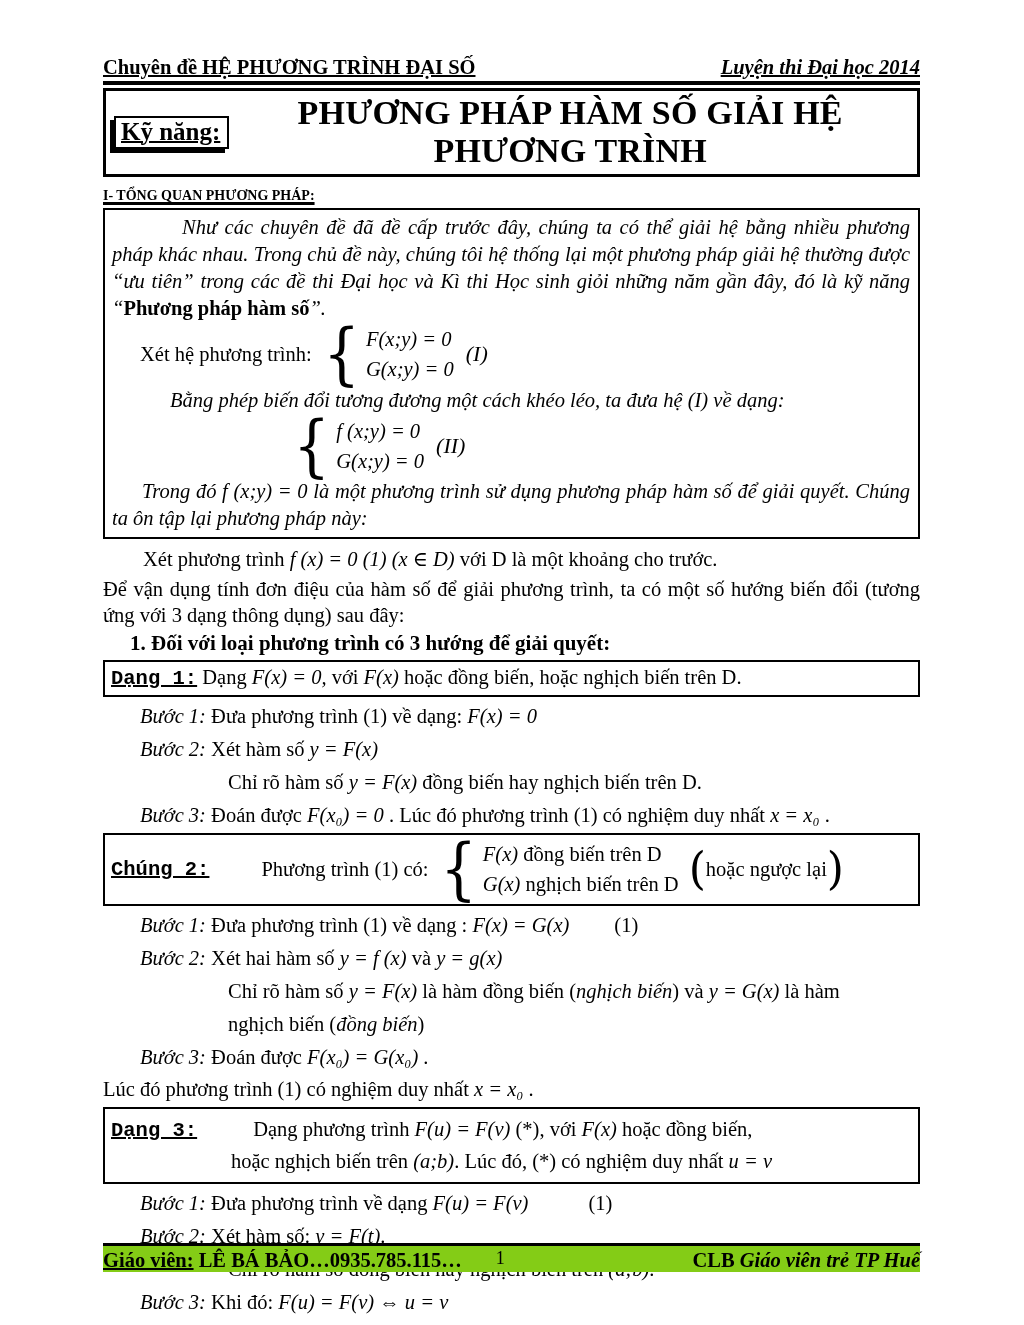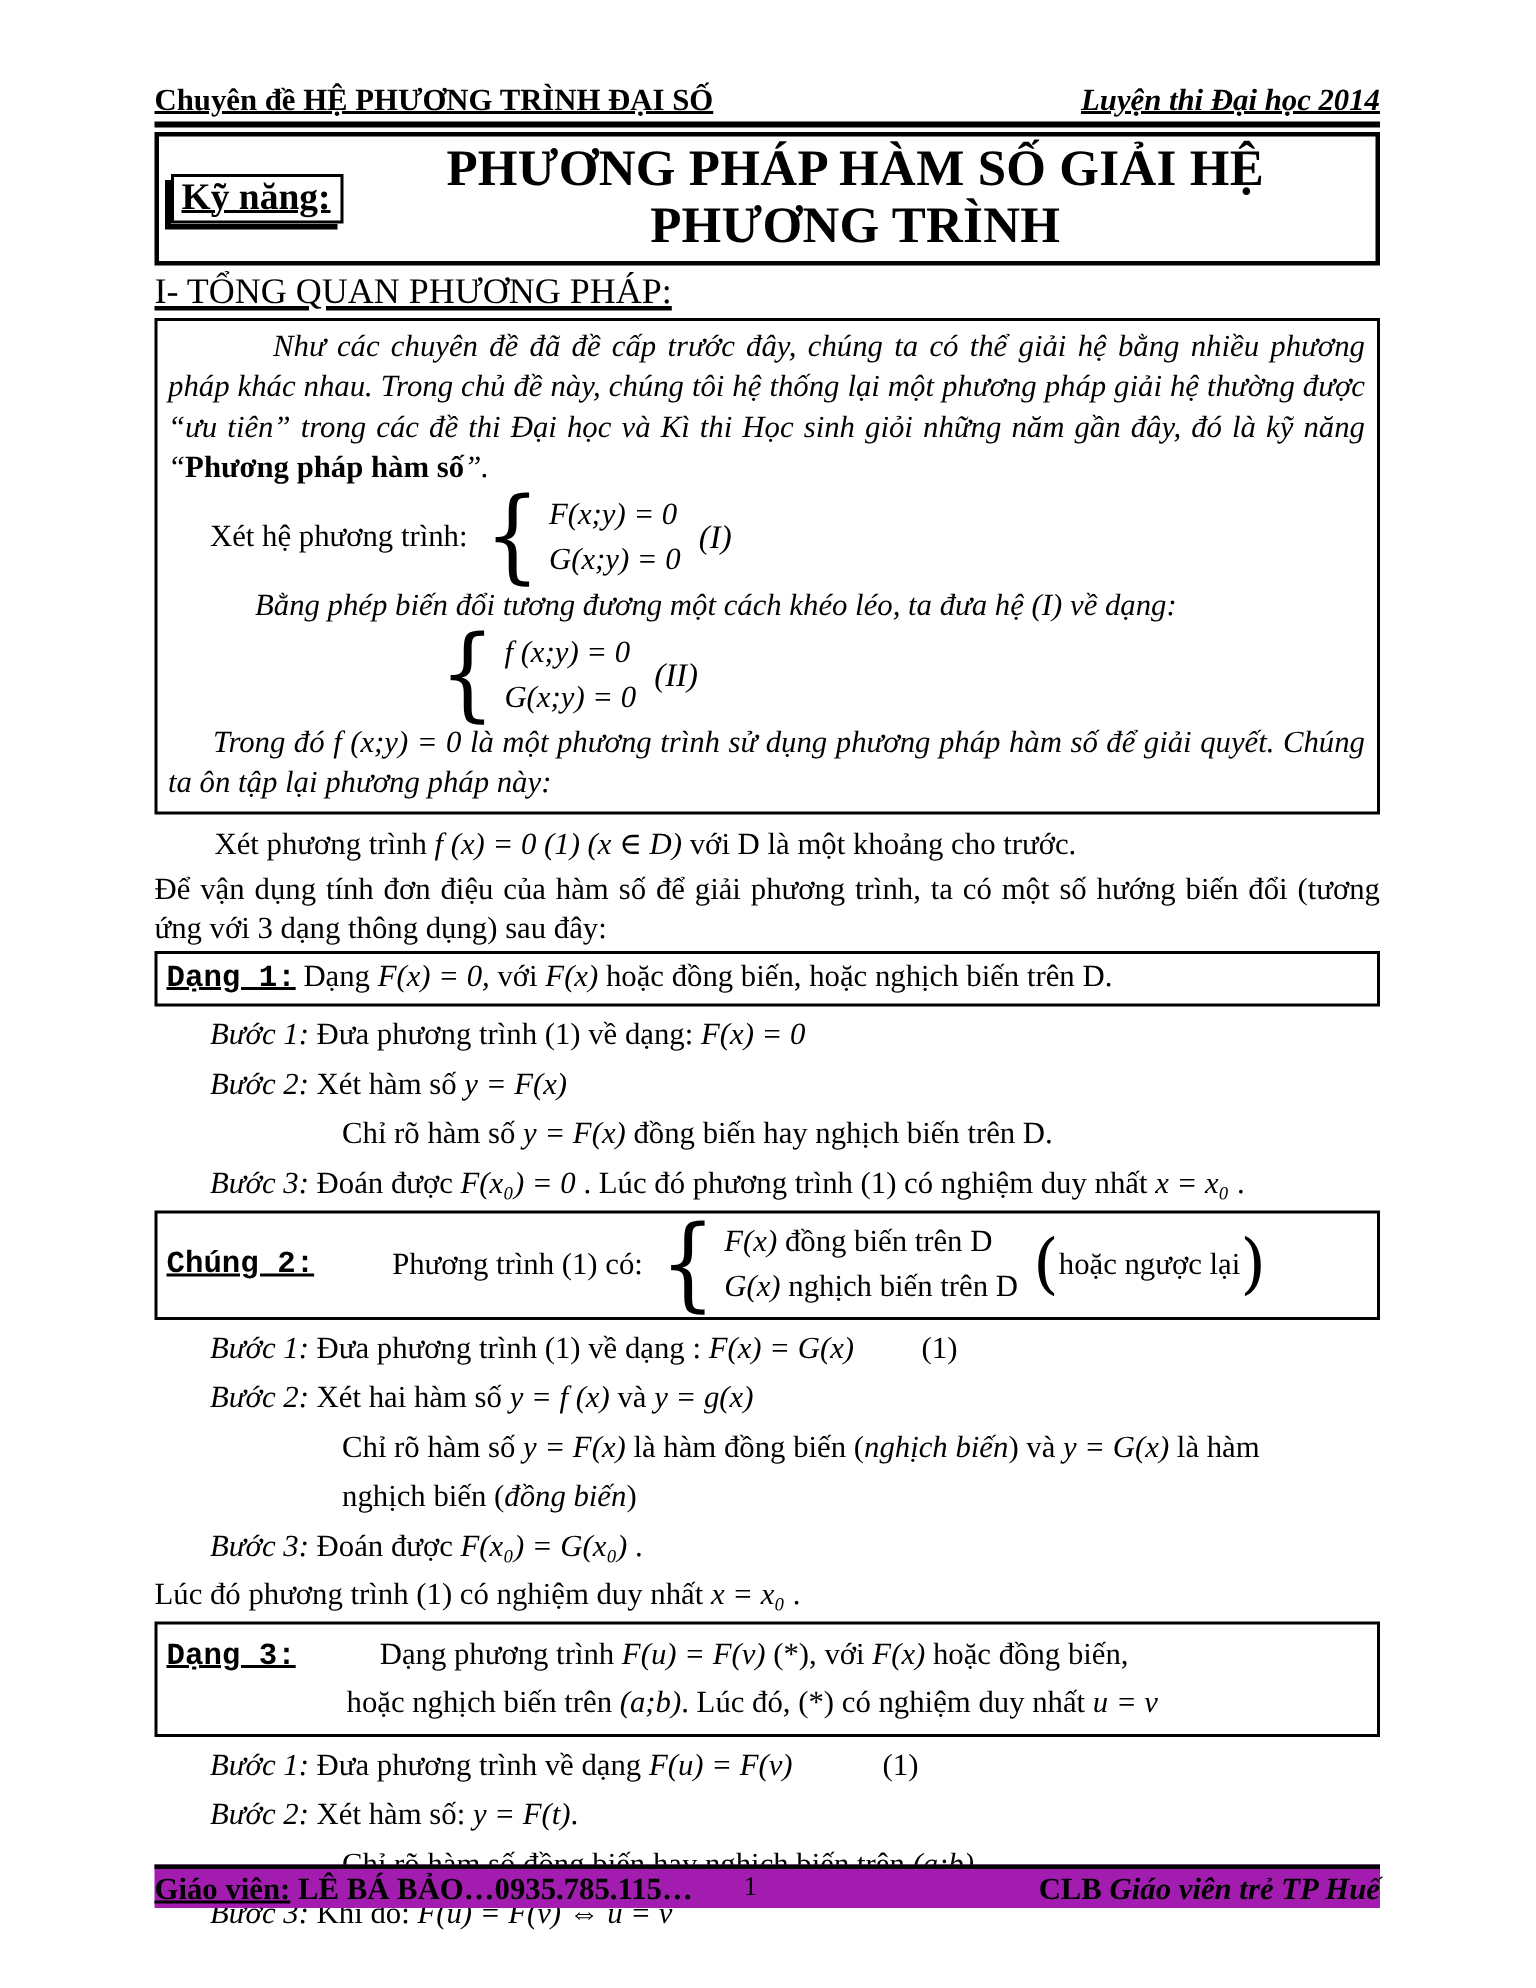--- a/index.html
+++ b/index.html
@@ -20,21 +20,21 @@
 
   
   .title-box{border:3px solid #000;margin-top:3px;display:flex;align-items:center;
              padding:3px 6px 4px 8px;}
   .badge{border:2.5px solid #000;box-shadow:-4px 4px 0 0 #000;
          padding:0 7px 1px 5px;font-weight:bold;font-size:25px;
          text-decoration:underline;text-decoration-thickness:2px;white-space:nowrap;}
   .title-text{flex:1;text-align:center;font-weight:bold;font-size:34px;letter-spacing:.2px;}
 
   .section-h{margin:5px 0 3px;}
-  .section-h span{font-weight:normal;font-size:24px;text-decoration:underline;text-decoration-thickness:2.5px;}
+  .section-h span{font-weight:bold;font-size:14px;text-decoration:underline;text-decoration-thickness:2.5px;}
 
   
   .intro-box{border:2.5px solid #000;padding:4px 8px 5px 7px;}
   .p-intro{font-style:italic;text-indent:70px;line-height:27px;text-align:justify;}
   .bold-upright{font-style:normal;font-weight:bold;}
   .p2{font-style:italic;margin:3px 0 0 58px;line-height:27px;}
   .p3{font-style:italic;text-indent:30px;line-height:27px;text-align:justify;margin-top:2px;}
 
   .m{font-style:italic;}
   .sys-row{display:flex;align-items:center;margin-top:2px;}
@@ -67,21 +67,21 @@
   .d3{padding:5px 6px 6px 6px;margin-top:4px;}
   .d3l1{line-height:30px;white-space:nowrap;}
   .d3l1 .dlabel{margin-right:56px;}
   .d3l2{padding-left:120px;line-height:30px;white-space:nowrap;}
 
   .tag-num{margin-left:45px;}
   .tag-num3{margin-left:60px;}
 
   
   .footer{position:absolute;left:103px;right:104px;top:1243px;
-          border-top:3px solid #000;padding-top:3px;background:#a21caf;
+          border-top:3px solid #000;padding-top:3px;background:#84cc16;
           display:flex;align-items:baseline;}
   .f-left{font-weight:bold;white-space:nowrap;}
   .f-left .gv{text-decoration:underline;text-decoration-thickness:2px;}
   .f-page{margin-left:34px;font-size:18px;position:relative;top:-3px;}
   .f-right{margin-left:auto;font-weight:bold;white-space:nowrap;}
   .f-right .it{font-style:italic;}
 </style>
 </head>
 <body>
 
@@ -125,20 +125,21 @@
       <span class="tag">(II)</span>
     </div>
 
     <p class="p3"><span>Trong đó  </span><span class="m">f (x;y) = 0</span><span>  là một phương trình sử dụng phương pháp hàm số để giải quyết. Chúng ta ôn tập lại phương pháp này:</span></p>
   </div>
 
   <p class="line-xet"><span>Xét phương trình  </span><span class="m">f (x) = 0  (1)  (x ∈ D)</span><span>  với D là một khoảng cho trước.</span></p>
 
   <p class="p-devan">Để vận dụng tính đơn điệu của hàm số để giải phương trình, ta có một số hướng biến đổi (tương ứng với 3 dạng thông dụng) sau đây:</p>
 
+  <p class="item1">1.  Đối với loại phương trình có 3 hướng để giải quyết:</p>
 
   <div class="dbox d1">
     <span class="dlabel">Dạng 1:</span><span> Dạng </span><span class="m">F(x) = 0,</span><span> với </span><span class="m">F(x)</span><span> hoặc đồng biến, hoặc nghịch biến trên D.</span>
   </div>
 
   <p class="step"><span class="stepi">Bước 1:</span><span> Đưa phương trình (1) về dạng: </span><span class="m">F(x) = 0</span></p>
   <p class="step"><span class="stepi">Bước 2:</span><span> Xét hàm số </span><span class="m">y = F(x)</span></p>
   <p class="step note"><span>Chỉ rõ hàm số </span><span class="m">y = F(x)</span><span> đồng biến hay nghịch biến trên D.</span></p>
   <p class="step"><span class="stepi">Bước 3:</span><span> Đoán được </span><span class="m">F(x₀) = 0</span><span> . Lúc đó phương trình (1) có nghiệm duy nhất </span><span class="m">x = x₀</span><span> .</span></p>
 

